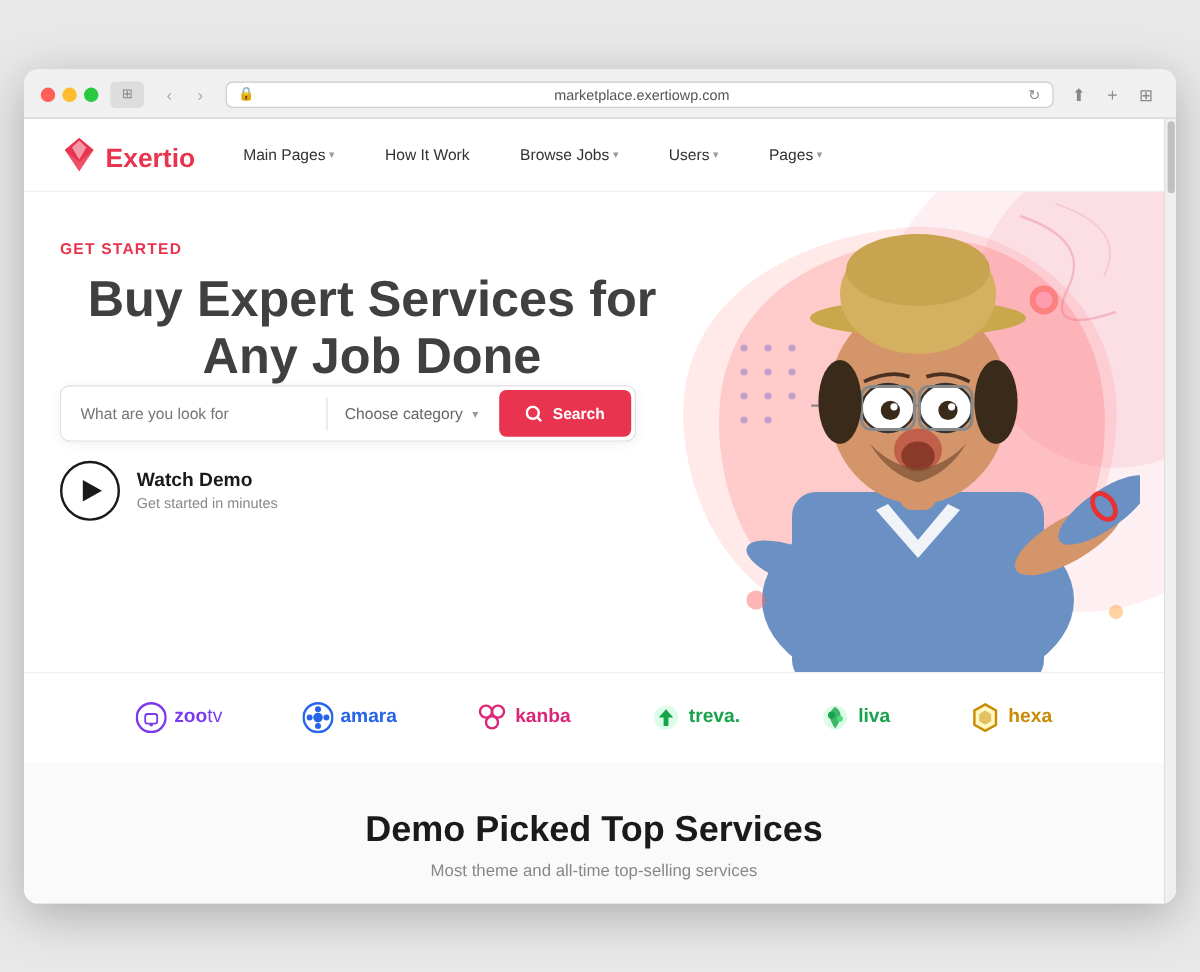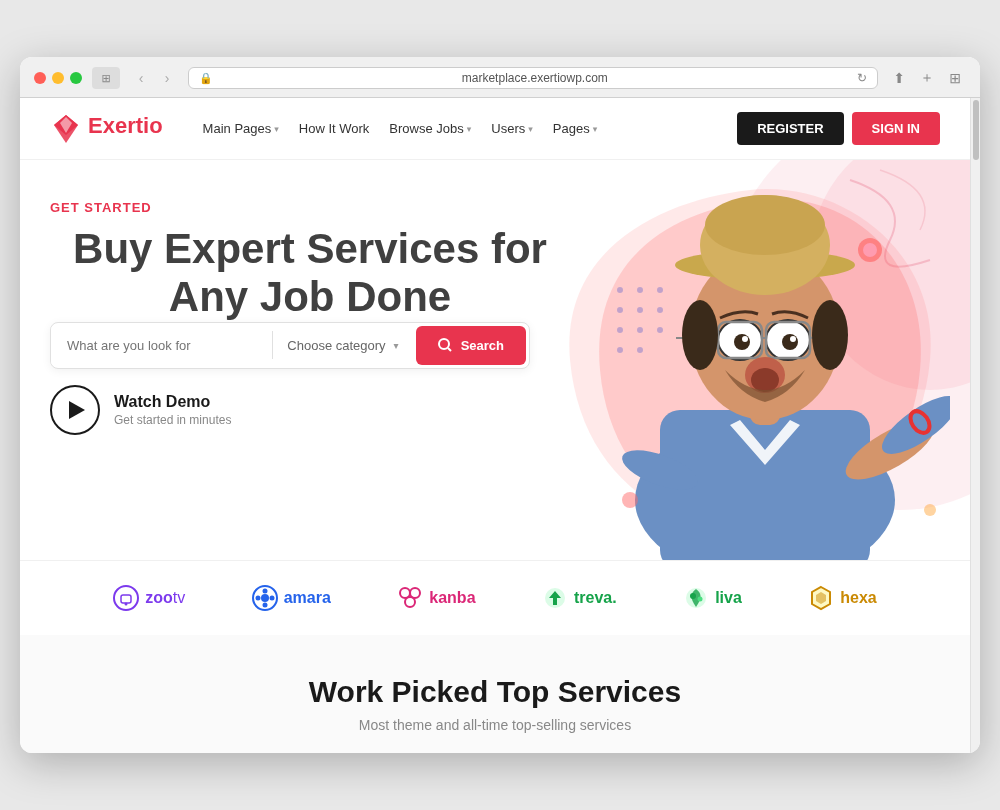--- a/index.html
+++ b/index.html
@@ -101,37 +101,37 @@
     
     .navbar {
       display: flex;
       align-items: center;
       padding: 14px 30px;
       background: white;
       border-bottom: 1px solid #f0f0f0;
       gap: 10px;
     }
     .logo {
-      display: flex; align-items: flex-start; gap: 6px;
+      display: flex; align-items: flex-end; gap: 6px;
       margin-right: 20px;
     }
     .logo-icon {
       width: 32px; height: 32px;
     }
     .logo-text {
       font-size: 22px;
       font-weight: 700;
       color: #1a1a1a;
     }
     .logo-text span { color: #e8344e; }
 
     .nav-items {
       display: flex;
       align-items: flex-end;
-      gap: 0;
+      gap: 22px;
       flex: 1;
     }
     .nav-item {
       display: flex;
       align-items: center;
       gap: 3px;
       padding: 6px 10px;
       font-size: 13px;
       color: #333;
       cursor: pointer;
@@ -432,24 +432,20 @@
           <div class="nav-item">
             <span>Users</span>
             <span class="chevron">▾</span>
           </div>
           <div class="nav-item">
             <span>Pages</span>
             <span class="chevron">▾</span>
           </div>
         </div>
 
-        <div class="nav-buttons">
-          <button class="btn-register">REGISTER</button>
-          <button class="btn-signin">SIGN IN</button>
-        </div>
       </nav>
 
       <section class="hero">
 
         <svg class="hero-bg-right" viewBox="0 0 420 380">
 
           <ellipse cx="350" cy="150" rx="180" ry="200" fill="#fce8ec" opacity="0.7"></ellipse>
           <ellipse cx="380" cy="100" rx="120" ry="130" fill="#fbd0d8" opacity="0.5"></ellipse>
 
           <path d="M300,20 Q360,40 340,80 Q320,120 380,100" stroke="#f0a0b0" stroke-width="2" fill="none" opacity="0.6"></path>
@@ -630,21 +626,21 @@
         <div class="brand-item">
           <svg width="26" height="26" viewBox="0 0 26 26">
             <polygon points="13,2 22,7 22,19 13,24 4,19 4,7" stroke="#ca8a04" stroke-width="2" fill="#fef9c3"></polygon>
             <polygon points="13,7 18,10 18,16 13,19 8,16 8,10" fill="#ca8a04" opacity="0.5"></polygon>
           </svg>
           <span style="color:#ca8a04; font-size:16px; font-weight:700;">hexa</span>
         </div>
       </div>
 
       <div class="services-section">
-        <h2 class="services-title">Work Picked Top Services</h2>
+        <h2 class="services-title">Demo Picked Top Services</h2>
         <p class="services-sub">Most theme and all-time top-selling services</p>
       </div>
 
     </div>
 
     <div class="scrollbar">
       <div class="scrollbar-thumb"></div>
     </div>
   </div>
 

